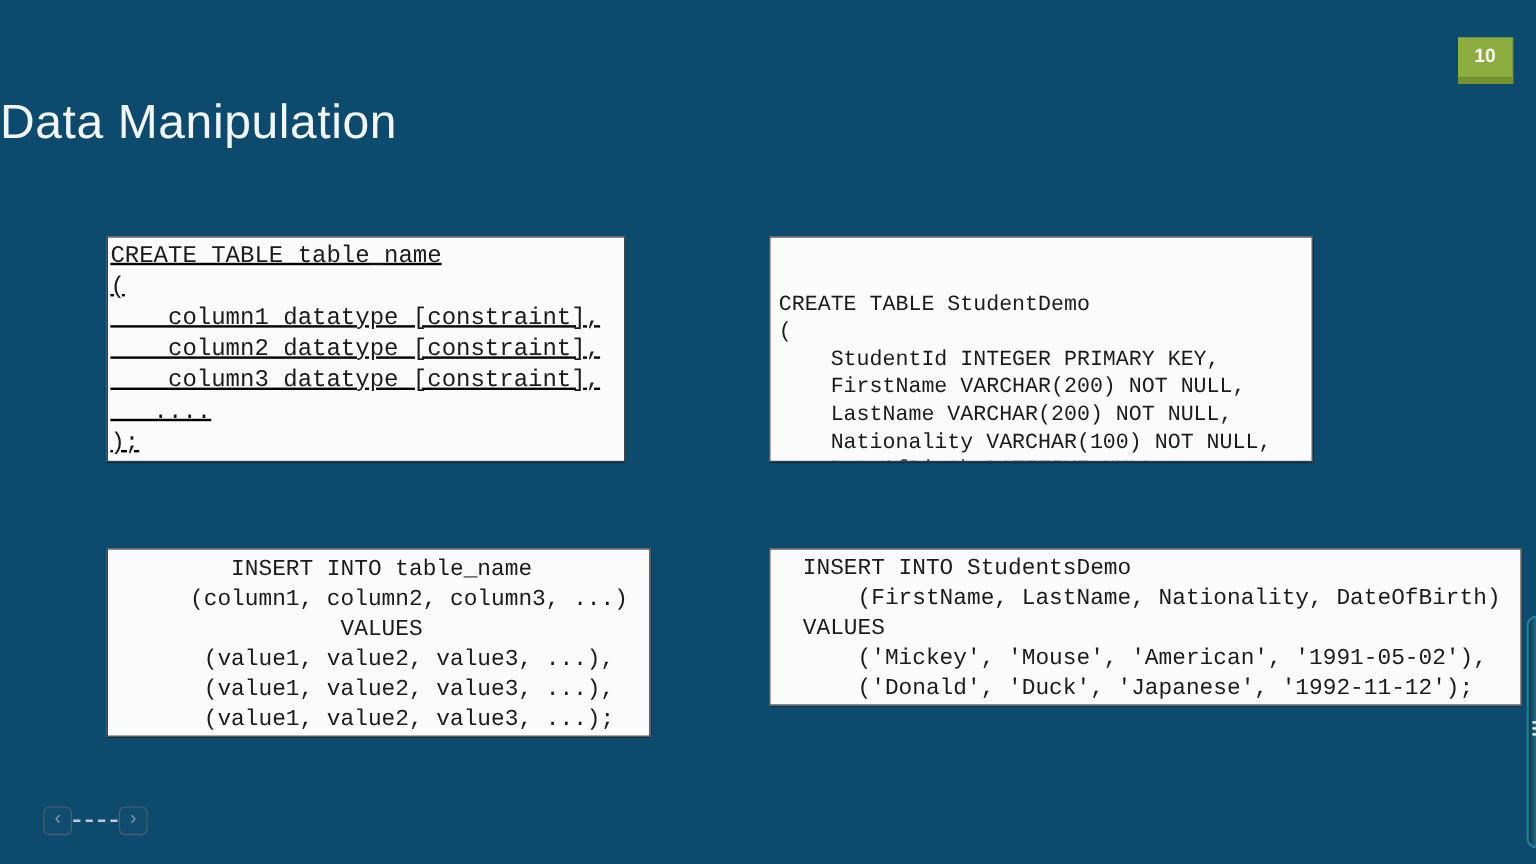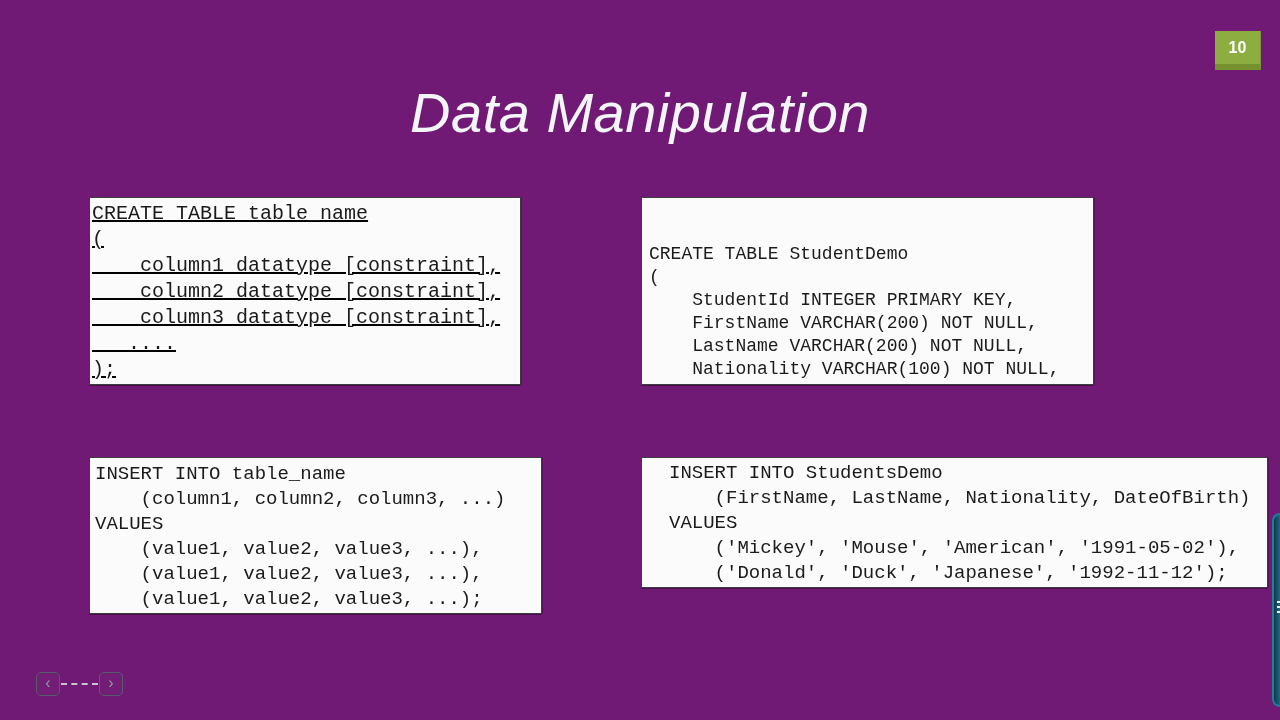--- a/index.html
+++ b/index.html
@@ -4,21 +4,21 @@
 <style>
   html, body {
     margin: 0;
     padding: 0;
     background: #262a37;
   }
   .stage {
     position: relative;
     width: 1280px;
     height: 720px;
-    background: #701a75;
+    background: #0c4a6e;
     overflow: hidden;
     font-family: "Liberation Sans", sans-serif;
   }
 
   
   .slide-badge {
     position: absolute;
     left: 1215px;
     top: 31px;
     width: 45px;
@@ -34,47 +34,46 @@
     font-weight: bold;
   }
 
   
   .slide-title {
     position: absolute;
     top: 80px;
     left: 0;
     width: 100%;
     margin: 0;
-    text-align: center;
-    font-size: 56px;
+    text-align: left;
+    font-size: 40px;
     font-weight: 400;
     color: #f3f5f8;
     letter-spacing: 0.5px;
-    font-style: italic;
   }
 
   
   .code-box {
     position: absolute;
     background: #fbfbfb;
     border: 1px solid #3d3d3d;
     box-shadow: 0 1px 0 rgba(0,0,0,0.35), 1px 0 0 rgba(0,0,0,0.25);
     overflow: hidden;
   }
   .code-box pre {
     margin: 0;
     font-family: "Liberation Mono", "DejaVu Sans Mono", monospace;
     color: #1b1b1b;
     white-space: pre;
   }
   #box-create-syntax  { left: 89px;  top: 197px; width: 430px; height: 186px; text-decoration: underline; }
   #box-create-syntax pre  { font-size: 20px; line-height: 26px; padding: 3px 0 0 2px; }
   #box-create-example { left: 641px; top: 197px; width: 451px; height: 186px; }
   #box-create-example pre { font-size: 18px; line-height: 23px; padding: 5px 0 0 7px; margin-top: 40px; }
-  #box-insert-syntax  { left: 89px;  top: 457px; width: 451px; height: 155px; }
+  #box-insert-syntax  { left: 89px;  top: 457px; width: 451px; height: 155px; text-align: center; }
   #box-insert-syntax pre  { font-size: 19px; line-height: 25px; padding: 4px 0 0 5px; }
   #box-insert-example { left: 641px; top: 457px; width: 605px; height: 129px; padding-left: 20px; }
   #box-insert-example pre { font-size: 19px; line-height: 25px; padding: 3px 0 0 7px; }
 
   
   .slide-nav {
     position: absolute;
     left: 36px;
     top: 672px;
     display: flex;

